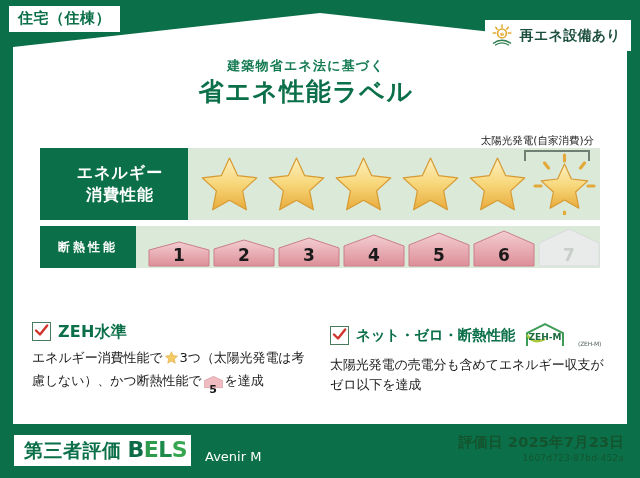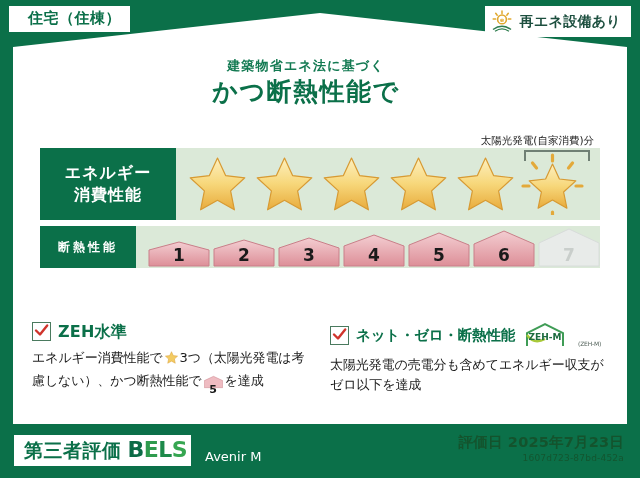--- a/index.html
+++ b/index.html
@@ -25,28 +25,28 @@
   
   .footer-strip{
     position:absolute;left:0;bottom:0;width:640px;height:54px;background:#0b7049;
   }
 
   
   .tag-housetype{
     position:absolute;left:9px;top:6px;
     background:#ffffff;color:#0b7049;
     font-size:15px;font-weight:bold;
-    padding:5px 9px 6px 19px;
+    padding:5px 9px 6px 9px;
     letter-spacing:0.5px;
     line-height:1;
     z-index:6;
   }
   
   .tag-renewable{
-    position:absolute;right:9px;top:6px;
+    position:absolute;right:9px;top:20px;
     background:#ffffff;
     padding:4px 10px 5px 6px;
     display:flex;align-items:center;gap:5px;
     z-index:6;
   }
   .tag-renewable .txt{
     color:#1d4f3f;font-size:14px;font-weight:bold;letter-spacing:0.3px;line-height:1;
   }
   .sun-ic{width:24px;height:22px;display:block;}
 
@@ -71,21 +71,21 @@
     width:136px;background:#0b7049;color:#ffffff;
     display:flex;flex-direction:column;align-items:center;justify-content:center;
     font-weight:bold;line-height:1.35;letter-spacing:1px;
   }
   .perf-key.energy{font-size:16px;}
   .perf-key.insul{font-size:12px;letter-spacing:3px;}
   .perf-val{
     flex:1;background:#dbe9d8;position:relative;
     display:flex;align-items:center;
   }
-  .row-energy .perf-key{height:72px;}
+  .row-energy .perf-key{height:72px;padding-left:12px;}
   .row-energy .perf-val{height:72px;}
   .row-insul .perf-key{height:42px;}
   .row-insul .perf-val{height:42px;}
 
   
   .stars{display:flex;align-items:center;gap:0px;padding-left:8px;}
   .star-box{position:relative;width:67px;height:62px;}
   .star-svg{width:67px;height:62px;display:block;}
 
   
@@ -188,21 +188,21 @@
         <text x="11" y="12.3" font-size="6" fill="#e0a82e" text-anchor="middle" font-family="DejaVu Sans, sans-serif" font-weight="bold">e</text>
         <path d="M2 19.5 Q11 13.2 20 19.5" fill="none" stroke="#2f7d4f" stroke-width="1.5"></path>
         <path d="M4 21.2 Q11 16.4 18 21.2" fill="none" stroke="#2f7d4f" stroke-width="1.3"></path>
       </svg>
     </span>
     <span class="txt">再エネ設備あり</span>
   </div>
 
   <div class="title-wrap">
     <div class="title-sub">建築物省エネ法に基づく</div>
-    <div class="title-main">かつ断熱性能で</div>
+    <div class="title-main">省エネ性能ラベル</div>
   </div>
 
   <div class="perf">
 
     <div class="perf-row row-energy">
       <div class="perf-key energy">
         <span>エネルギー</span>
         <span>消費性能</span>
       </div>
       <div class="perf-val">

